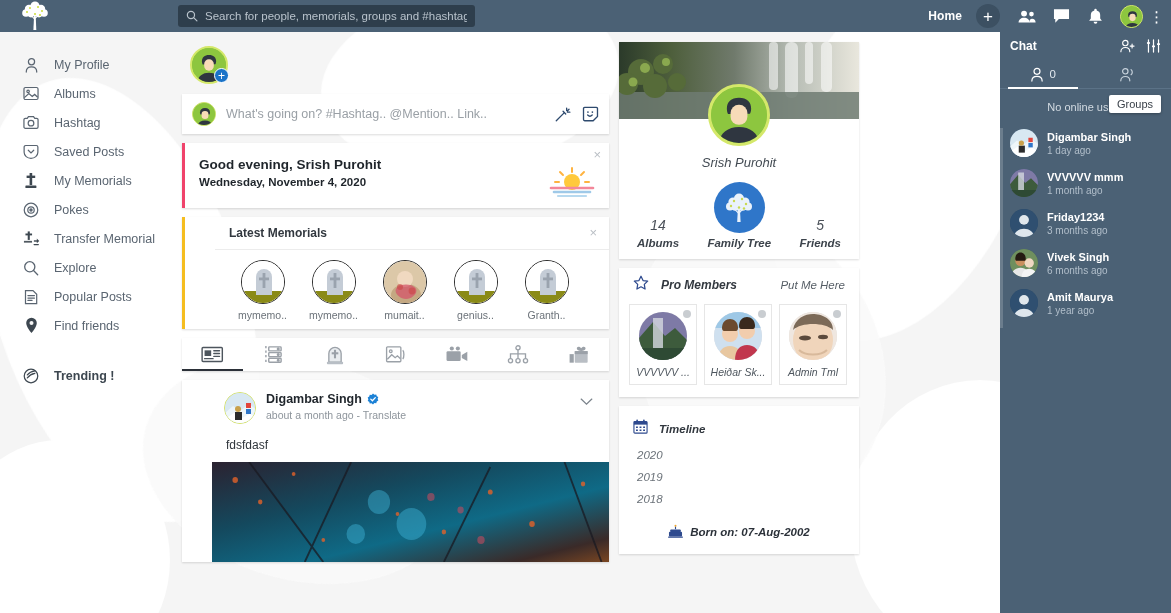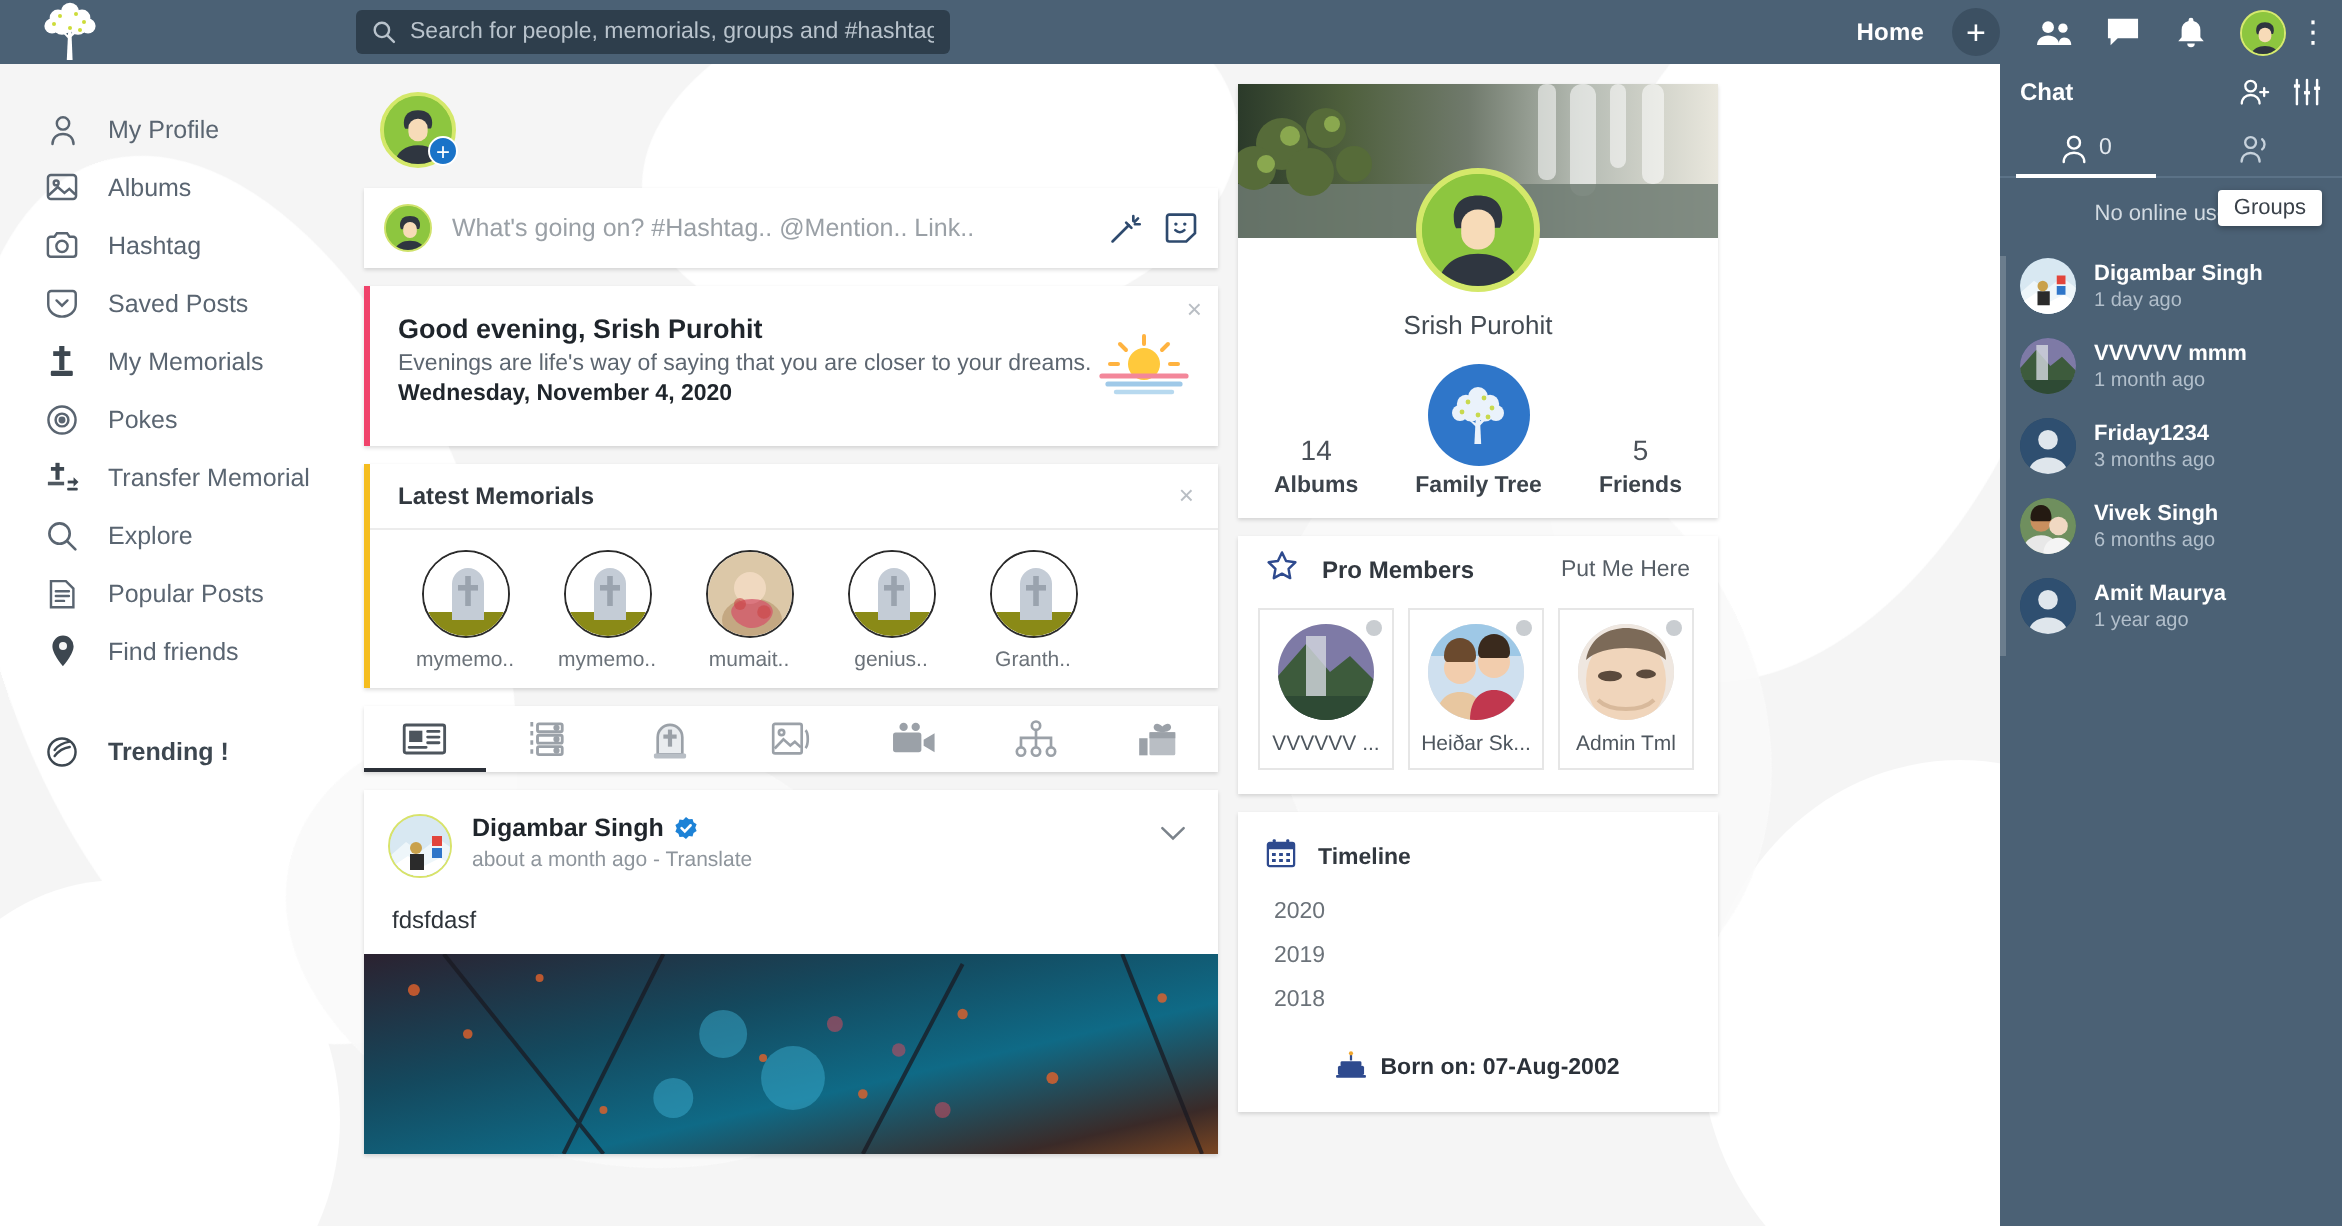--- a/index.html
+++ b/index.html
@@ -99,20 +99,21 @@
     position: absolute; right: -3px; bottom: -1px;
     width: 15px; height: 15px; border-radius: 50%;
     background: #1a73c8; color: #fff; font-size: 12px; line-height: 14px;
     text-align: center; border: 1.5px solid #fff;
   }
 
   .card {
     background: #fff; margin: 0 4px 9px 4px;
     box-shadow: 0 1px 2px rgba(0,0,0,.14);
     position: relative;
+    padding-left: 30px;
   }
 
   
   .composer { display:flex; align-items:center; height: 40px; padding: 0 10px; margin-top: 10px;}
   .composer .av { width:24px;height:24px;border-radius:50%;background:#8dc63f;overflow:hidden;flex:0 0 auto; border:1px solid #cfe26b;}
   .composer .ph { flex:1; margin-left: 10px; font-size: 12.5px; color:#9aa0a6; cursor:text; }
   .composer .ci { margin-left: 11px; cursor: pointer; display:flex; }
 
   
   .greet { border-left: 3px solid #f0436b; padding: 14px 16px 20px 14px; }
@@ -156,21 +157,21 @@
   .post-head { display:flex; align-items:flex-start; padding: 12px 12px 0 12px; }
   .post-head .av { width: 32px;height:32px;border-radius:50%;overflow:hidden;background:#cfe2ee;border:1.5px solid #d8e36a;flex:0 0 auto;}
   .post-meta { margin-left: 10px; flex: 1; }
   .post-name { font-size: 12.5px; font-weight: bold; color: #1f252b; display:flex; align-items:center; gap:5px;}
   .post-time { font-size: 10.5px; color: #8e959c; margin-top: 3px; }
   .chev { color:#7b838b; font-size: 13px; cursor:pointer; padding: 2px 4px;}
   .post-text { font-size: 12px; color: #2e343a; padding: 14px 14px 10px 14px; }
   .post-img { width: 100%; height: 100px; display:block; }
 
   
-  .rcol { position: absolute; top: 32px; left: 613px; width: 387px; height: 581px; z-index: 10; }
+  .rcol { position: absolute; top: 32px; left: 613px; width: 387px; height: 581px; z-index: 10; font-style: italic; }
   .rcard { background:#fff; box-shadow: 0 1px 2px rgba(0,0,0,.14); margin: 0 0 9px 0; width: 240px; margin-left: 6px;}
 
   .cover { height: 77px; width: 100%; display:block; }
   .prof-av {
     width: 62px; height: 62px; border-radius: 50%;
     background: #8dc63f; border: 3px solid #d4e86a;
     margin: -35px auto 0 auto; overflow: hidden; position: relative;
   }
   .prof-name { text-align:center; font-size: 13px; color:#434b53; margin-top: 9px; }
   .stats { display:flex; align-items:flex-end; justify-content:space-between; padding: 12px 18px 10px 18px; }
@@ -484,21 +485,20 @@
           <line x1="35" y1="7" x2="32" y2="10"></line>
             <line x1="6" y1="17" x2="10" y2="17"></line>
           <line x1="40" y1="17" x2="36" y2="17"></line>
         </g>
         <path d="M2 23h42" stroke="#f3879a" stroke-width="2.6" stroke-linecap="round"></path>
         <path d="M5 27h36" stroke="#9fc9e8" stroke-width="2.6" stroke-linecap="round"></path>
         <path d="M9 31h28" stroke="#b7d9ef" stroke-width="2.2" stroke-linecap="round"></path>
       </svg>
     </div>
     <h3>Good evening, Srish Purohit</h3>
-    <p>Evenings are life's way of saying that you are closer to your dreams.</p>
     <div class="dt">Wednesday, November 4, 2020</div>
   </div>
 
   <div class="card lm">
     <div class="lm-head">
       <span class="t">Latest Memorials</span>
       <span class="xbtn" style="top:9px;right:12px">×</span>
     </div>
     <div class="lm-body">
       <div class="mem">

